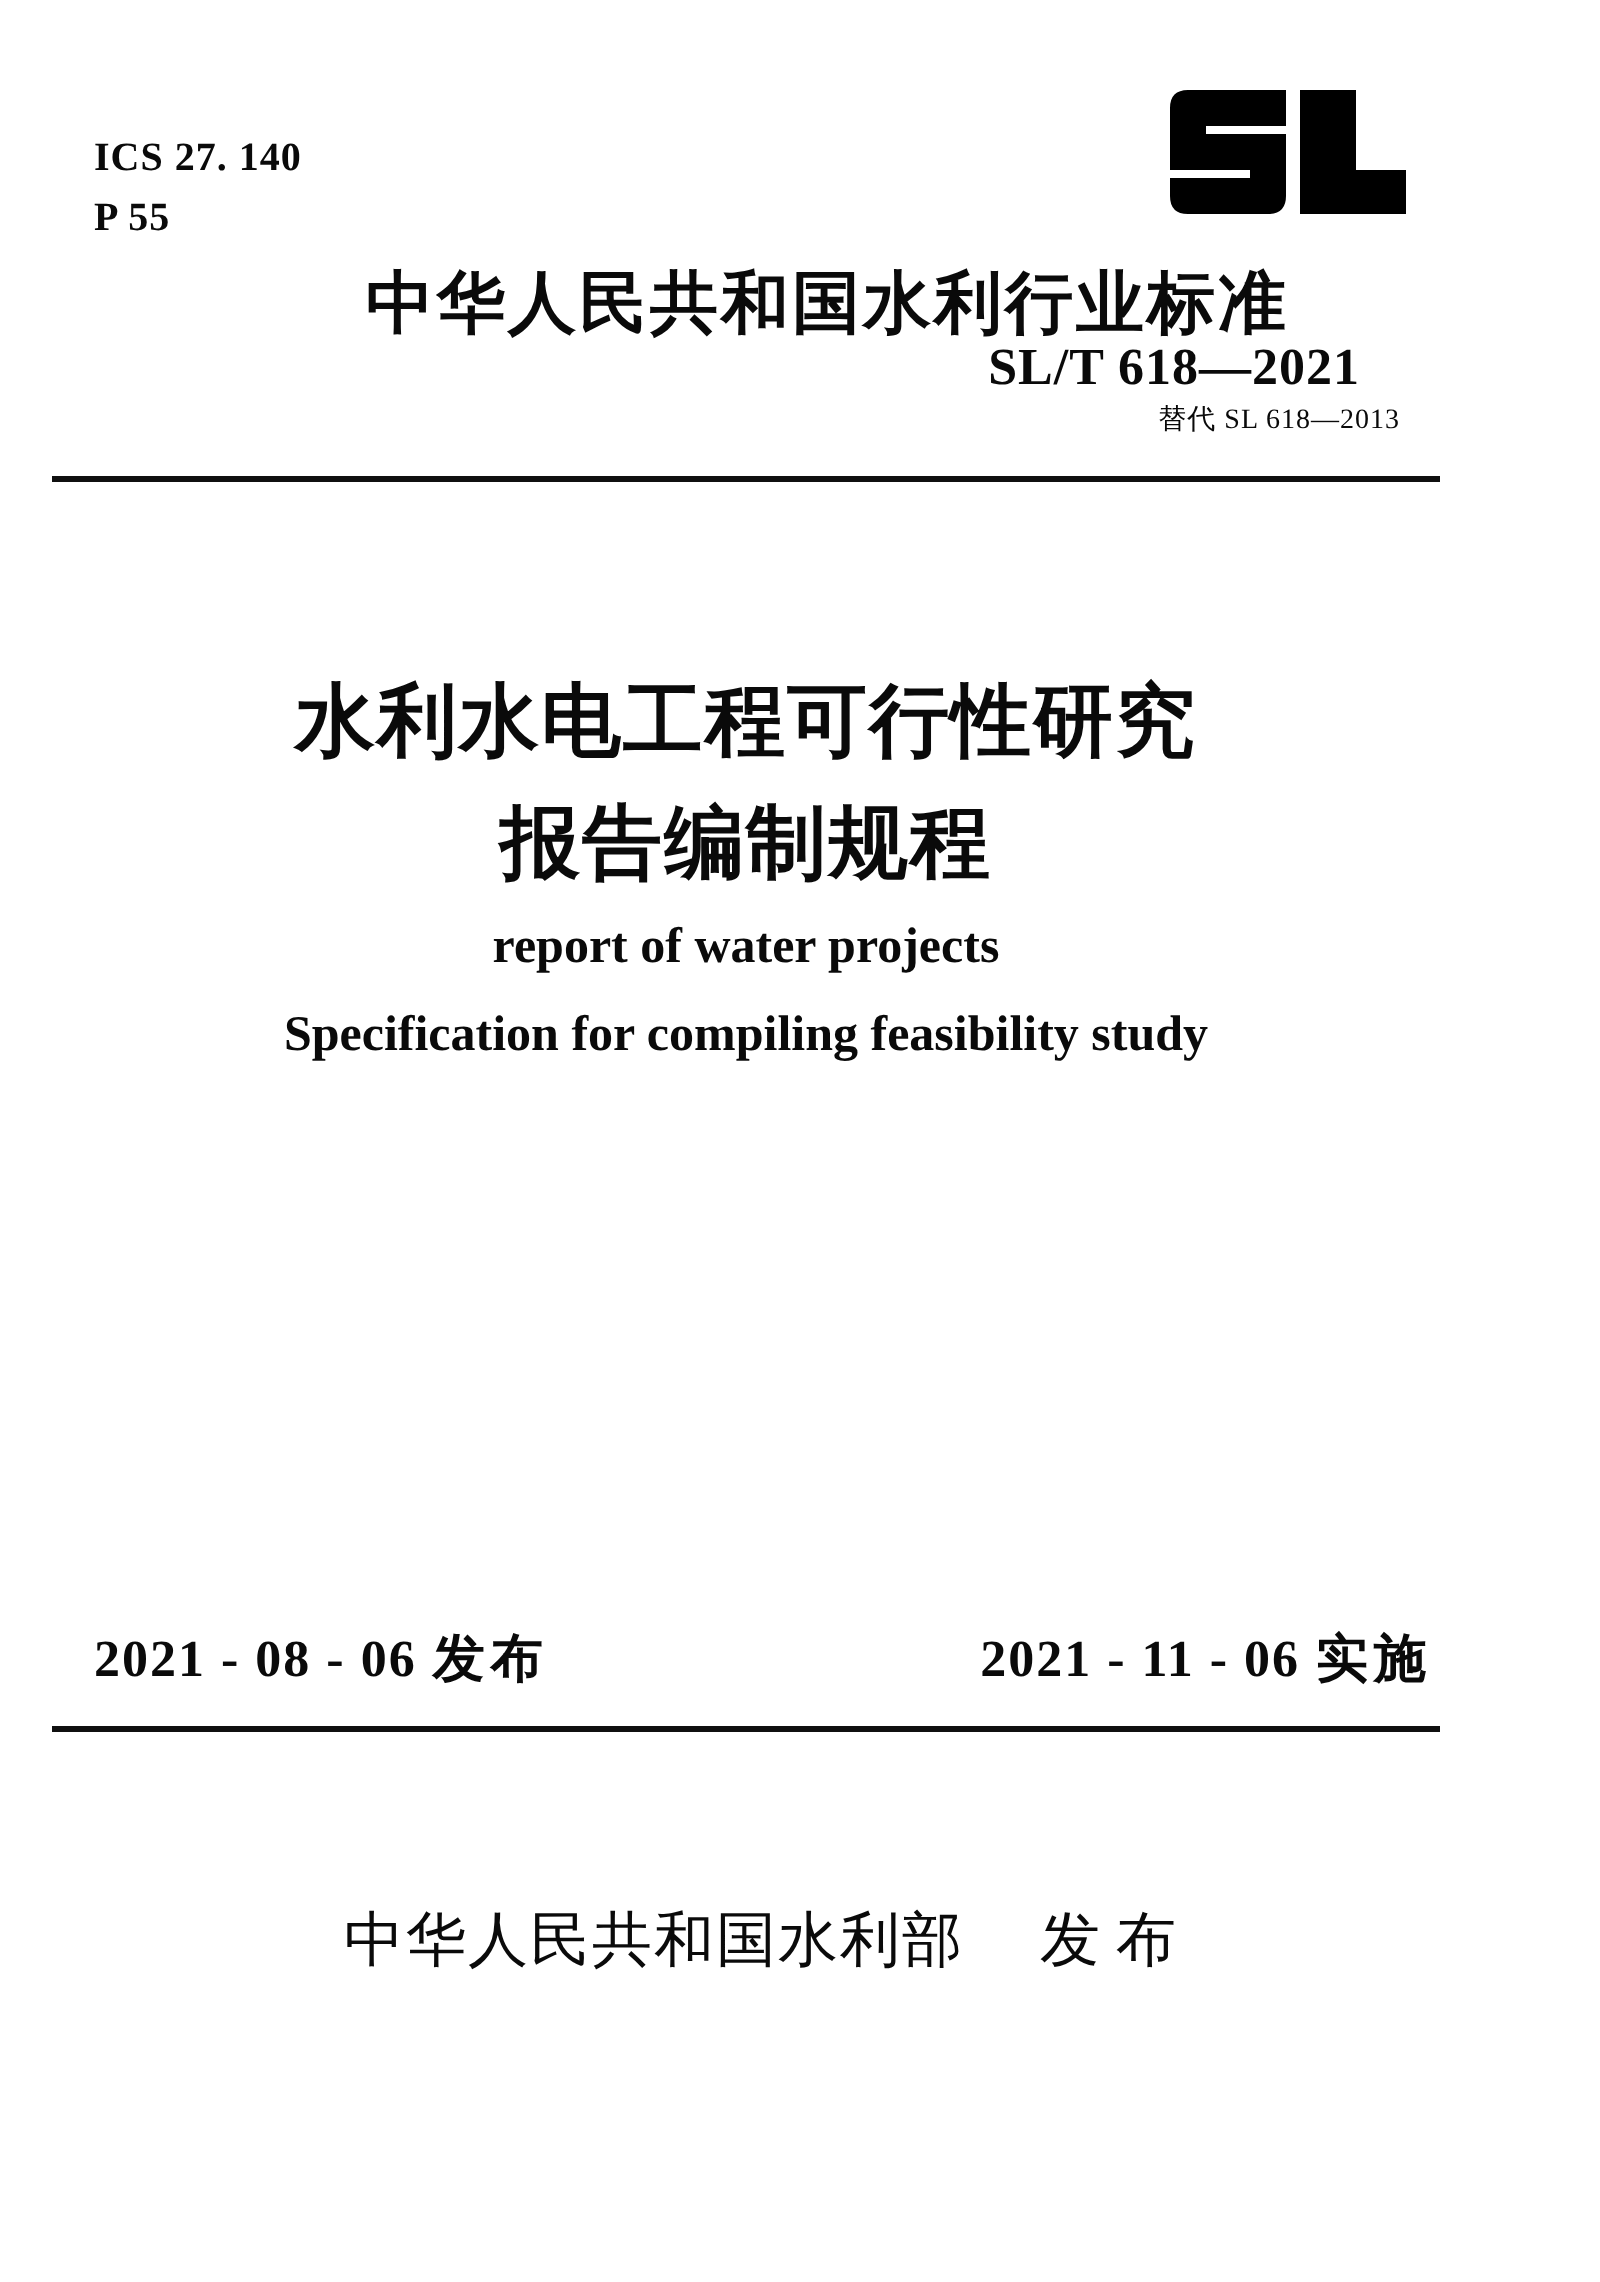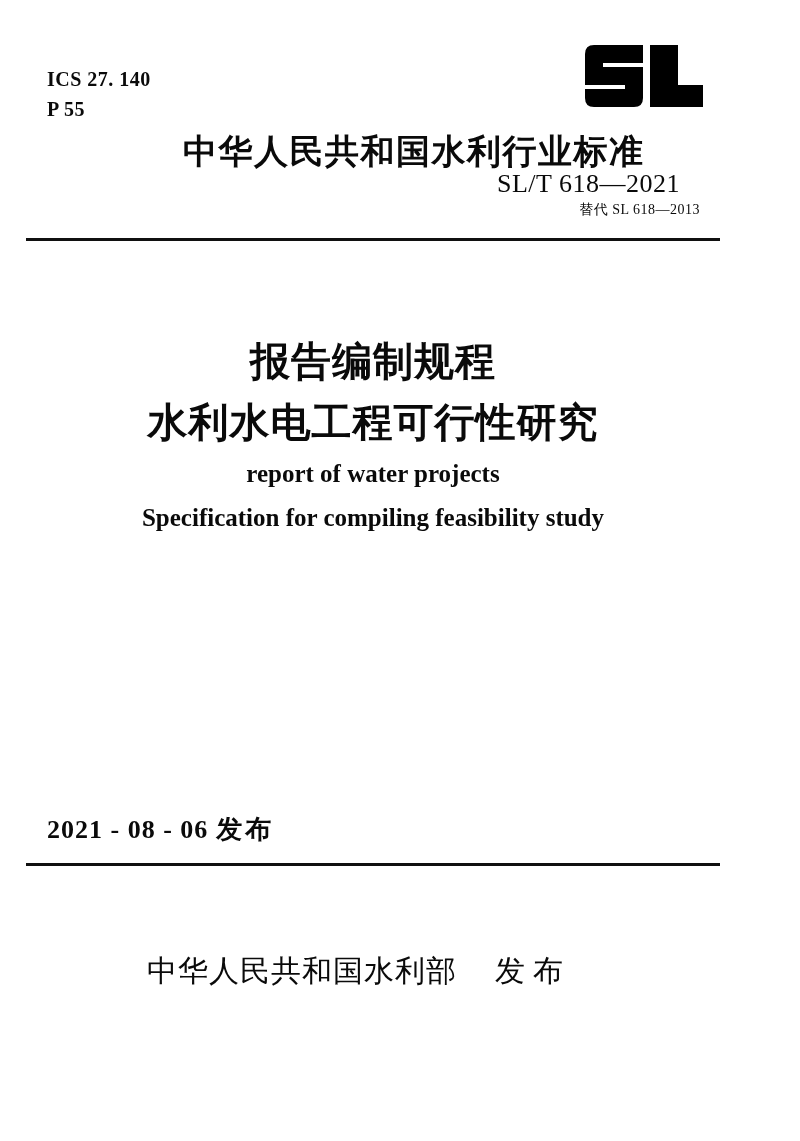--- a/index.html
+++ b/index.html
@@ -40,21 +40,21 @@
     font-size: 34px;
     font-weight: bold;
     letter-spacing: 1.5px;
     white-space: nowrap;
   }
 
   .std-number {
     position: absolute;
     right: 120px; top: 169px;
     font-family: "Liberation Serif", "DejaVu Serif", serif;
-    font-weight: normal;
+    font-weight: bold;
     font-size: 26px;
     letter-spacing: 0.5px;
     white-space: nowrap;
   }
 
   .replaces {
     position: absolute;
     right: 100px; top: 201px;
     font-family: "Liberation Serif", "DejaVu Serif", serif;
     font-weight: normal;
@@ -114,21 +114,21 @@
     text-align: center;
   }
   .dates-row .date-label {
     font-family: "Liberation Sans", "DejaVu Sans", sans-serif;
     margin-left: 8px;
     letter-spacing: 3px;
   }
 
   .publisher-line {
     position: absolute;
-    left: 12px; top: 950px;
+    left: 37px; top: 950px;
     width: 694px;
     text-align: center;
     font-size: 30px;
     font-weight: 500;
     line-height: 42px;
     letter-spacing: 1px;
     white-space: nowrap;
   }
   .publisher-line .publish-action { margin-left: 38px; letter-spacing: 8px; }
 </style>
@@ -150,32 +150,35 @@
 
 <div class="header-cn">中华人民共和国水利行业标准</div>
 
 <div class="std-number">SL/T 618—2021</div>
 
 <div class="replaces">替代 SL 618—2013</div>
 
 <div class="rule rule-top"></div>
 
 <div class="title-cn">
+  <div>水利水电工程可行性研究</div>
   <div>报告编制规程</div>
-  <div>水利水电工程可行性研究</div>
 </div>
 
 <div class="title-en">
   <div>report of water projects</div>
   <div>Specification for compiling feasibility study</div>
 </div>
 
 <div class="dates-row">
   <div>
     <span class="date-num">2021 - 08 - 06</span><span class="date-label">发布</span>
   </div>
+  <div>
+    <span class="date-num">2021 - 11 - 06</span><span class="date-label">实施</span>
+  </div>
 </div>
 
 <div class="rule rule-bottom"></div>
 
 <div class="publisher-line">
   <span>中华人民共和国水利部</span><span class="publish-action">发布</span>
 </div>
 
 </body></html>

